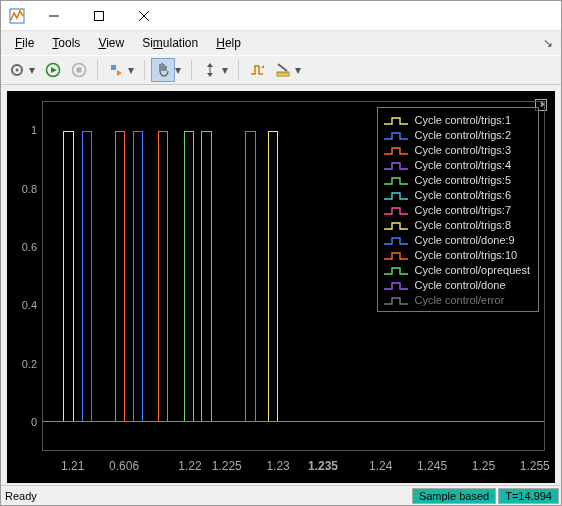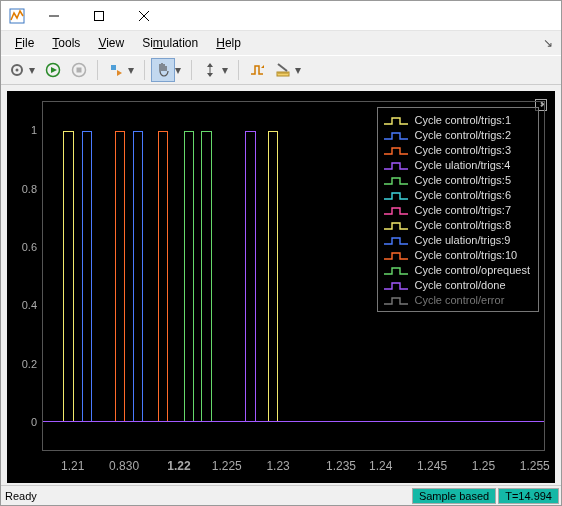--- a/index.html
+++ b/index.html
@@ -194,21 +194,21 @@
         <div class="legend-row">
           <span class="legend-swatch"><svg width="24" height="10">
               <polyline points="0,8 8,8 8,2 16,2 16,8 24,8" fill="none" stroke="#ff6a2a" stroke-width="1.4"></polyline>
             </svg></span>
           <span class="legend-label">Cycle control/trigs:3</span>
         </div>
         <div class="legend-row">
           <span class="legend-swatch"><svg width="24" height="10">
               <polyline points="0,8 8,8 8,2 16,2 16,8 24,8" fill="none" stroke="#a259ff" stroke-width="1.4"></polyline>
             </svg></span>
-          <span class="legend-label">Cycle ulation/trigs:4</span>
+          <span class="legend-label">Cycle control/trigs:4</span>
         </div>
         <div class="legend-row">
           <span class="legend-swatch"><svg width="24" height="10">
               <polyline points="0,8 8,8 8,2 16,2 16,8 24,8" fill="none" stroke="#66d96b" stroke-width="1.4"></polyline>
             </svg></span>
           <span class="legend-label">Cycle control/trigs:5</span>
         </div>
         <div class="legend-row">
           <span class="legend-swatch"><svg width="24" height="10">
               <polyline points="0,8 8,8 8,2 16,2 16,8 24,8" fill="none" stroke="#3fd6e0" stroke-width="1.4"></polyline>
@@ -224,21 +224,21 @@
         <div class="legend-row">
           <span class="legend-swatch"><svg width="24" height="10">
               <polyline points="0,8 8,8 8,2 16,2 16,8 24,8" fill="none" stroke="#f2e96b" stroke-width="1.4"></polyline>
             </svg></span>
           <span class="legend-label">Cycle control/trigs:8</span>
         </div>
         <div class="legend-row">
           <span class="legend-swatch"><svg width="24" height="10">
               <polyline points="0,8 8,8 8,2 16,2 16,8 24,8" fill="none" stroke="#4a7bff" stroke-width="1.4"></polyline>
             </svg></span>
-          <span class="legend-label">Cycle ulation/trigs:9</span>
+          <span class="legend-label">Cycle control/done:9</span>
         </div>
         <div class="legend-row">
           <span class="legend-swatch"><svg width="24" height="10">
               <polyline points="0,8 8,8 8,2 16,2 16,8 24,8" fill="none" stroke="#ff6a2a" stroke-width="1.4"></polyline>
             </svg></span>
           <span class="legend-label">Cycle control/trigs:10</span>
         </div>
         <div class="legend-row">
           <span class="legend-swatch"><svg width="24" height="10">
               <polyline points="0,8 8,8 8,2 16,2 16,8 24,8" fill="none" stroke="#66d96b" stroke-width="1.4"></polyline>
@@ -258,25 +258,25 @@
           <span class="legend-label dim">Cycle control/error</span>
         </div>
       </div>
   <div class="ytick" style="top: 330.833px;">0</div>
       <div class="ytick" style="top: 272.5px;">0.2</div>
       <div class="ytick" style="top: 214.167px;">0.4</div>
       <div class="ytick" style="top: 155.833px;">0.6</div>
       <div class="ytick" style="top: 97.5px;">0.8</div>
       <div class="ytick" style="top: 39.1667px;">1</div>
       <div class="xtick" style="left: 65.7959px;">1.21</div>
-      <div class="xtick" style="left: 117.122px;">0.830</div>
-      <div class="xtick" style="left: 172px; font-weight: bold;">1.22</div>
+      <div class="xtick" style="left: 117.122px;">0.606</div>
+      <div class="xtick" style="left: 183px;">1.22</div>
       <div class="xtick" style="left: 219.776px;">1.225</div>
       <div class="xtick" style="left: 271.102px;">1.23</div>
-      <div class="xtick" style="left: 334px;">1.235</div>
+      <div class="xtick" style="left: 316px; font-weight: bold;">1.235</div>
       <div class="xtick" style="left: 373.755px;">1.24</div>
       <div class="xtick" style="left: 425.082px;">1.245</div>
       <div class="xtick" style="left: 476.408px;">1.25</div>
       <div class="xtick" style="left: 527.735px;">1.255</div>
     </div>
 </div>
 
 <div class="statusbar">
   <span class="ready">Ready</span>
   <span class="cell">Sample based</span>

